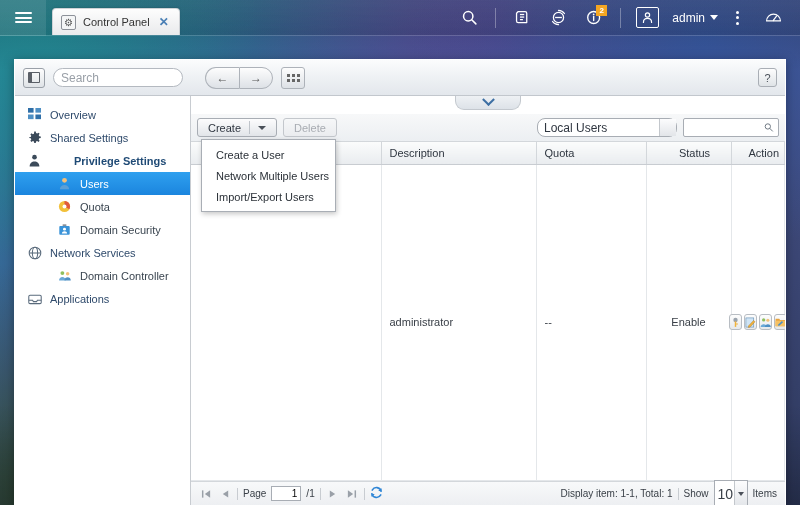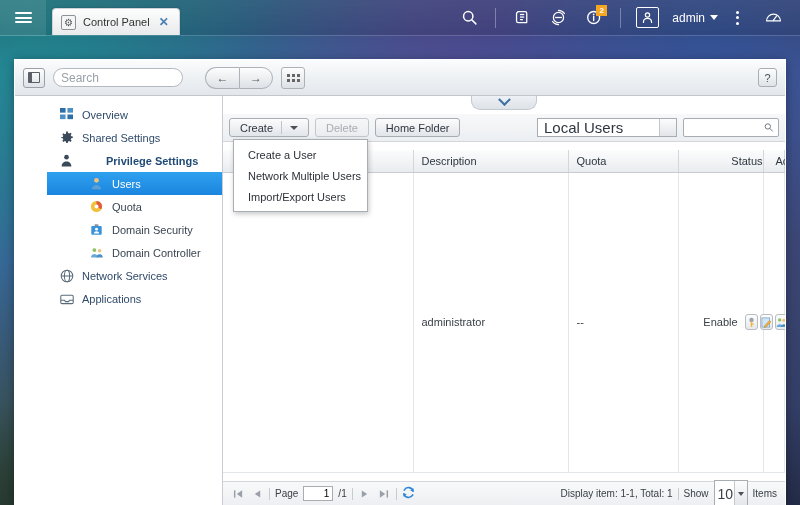--- a/index.html
+++ b/index.html
@@ -121,39 +121,39 @@
   }
   .dots3 { display:grid; grid-template-columns: repeat(3,3px); grid-gap:2px;}
   .dots3 i{width:3px;height:3px;background:#666;display:block;}
   .help-btn {
     margin-left:auto; width:19px;height:19px;border:1px solid #a9aeb5;border-radius:3px;
     background:linear-gradient(180deg,#fdfdfd,#dfe3e7);
     display:flex;align-items:center;justify-content:center;
     font-size:11px;color:#4a5059;cursor:pointer;
   }
 
-  .win-body { flex:1; display:flex; min-height:0;margin-left:32px; }
+  .win-body { flex:1; display:flex; min-height:0; }
 
   
   .sidebar {
     width: 176px; flex: 0 0 176px; background:#fff;
     border-right:1px solid #c8ccd1; padding-top: 7px; overflow:hidden;
   }
   .side-item {
     height: 23px; display:flex; align-items:center; gap:8px;
     padding-left: 12px; color:#2f4a6b; font-size:11px; cursor:pointer;
   }
   .side-item.child { padding-left: 42px; color:#3a4550; }
   .side-item.active { background: linear-gradient(180deg,#2fa0ef,#1b85de); color:#fff; }
   .side-item.group { font-weight: bold; color:#1f4a75;gap:32px; }
   .si-icon { width:15px;height:15px;display:flex;align-items:center;justify-content:center;flex:0 0 15px;}
   .si-label { white-space:nowrap; }
 
   
-  .content { flex:1; display:flex; flex-direction:column; min-width:0; background:#fff; position:relative;gap:8px; }
+  .content { flex:1; display:flex; flex-direction:column; min-width:0; background:#fff; position:relative; }
   .collapse-tab {
     position:absolute; left: 50%; transform: translateX(-50%); top:0;
     width: 66px; height: 14px;
     background: linear-gradient(180deg,#eef1f4,#dde2e8);
     border:1px solid #c3c8ce; border-top:none; border-radius: 0 0 9px 9px;
     display:flex;align-items:center;justify-content:center; cursor:pointer; z-index:4;
   }
   .chev { width:9px;height:9px;border-right:2.4px solid #3d6fa3;border-bottom:2.4px solid #3d6fa3; transform: rotate(45deg) translate(-2px,-2px); }
 
   .toolbar {
@@ -166,22 +166,22 @@
   .btn {
     height:19px; padding: 0 10px; border:1px solid #a8adb4; border-radius:3px;
     background: linear-gradient(180deg,#fcfcfd,#e2e5e9);
     font-size:11px; color:#2f3640; display:flex;align-items:center; gap:8px; cursor:pointer;
   }
   .btn.disabled { color:#a8acb2; background:linear-gradient(180deg,#f6f7f8,#eaecef); border-color:#c3c7cc; cursor:default;}
   .btn .split { width:1px;height:13px;background:#bfc4ca; }
   .btn .tri { width:0;height:0;border-left:4px solid transparent;border-right:4px solid transparent;border-top:4px solid #4a5059; }
   .tb-spacer { flex:1; }
   .select {
-    width:140px; height:19px; border:1px solid #a8adb4; border-radius:0; background:#fff;
-    display:flex; align-items:center; padding-left:6px; font-size:15px; color:#2f3640; cursor:pointer;
+    width:140px; height:19px; border:1px solid #a8adb4; border-radius:8px; background:#fff;
+    display:flex; align-items:center; padding-left:6px; font-size:12px; color:#2f3640; cursor:pointer;
   }
   .select .arrowbox {
     margin-left:auto; width:17px;height:100%; border-left:1px solid #c3c7cc;
     background:linear-gradient(180deg,#fcfcfd,#e2e5e9);
     display:flex;align-items:center;justify-content:center;
   }
   .srch {
     width:96px;height:19px;border:1px solid #a8adb4;border-radius:2px;background:#fff;
     display:flex;align-items:center;padding:0 4px;
   }
@@ -197,21 +197,21 @@
 
   
   .grid { flex:1; display:flex; min-height:0; }
   table.tbl { width:100%; border-collapse: collapse; table-layout: fixed; }
   table.tbl th {
     height:22px; font-size:11px; font-weight: normal; color:#2f3640;
     background: linear-gradient(180deg,#fbfcfc,#e9ecef);
     border-right:1px solid #d3d7db; border-bottom:1px solid #c8ccd1;
     text-align:left; padding-left:8px;
   }
-  table.tbl th.c { text-align:right; padding-left:12px;}
+  table.tbl th.c { text-align:center; padding-left:12px;}
   table.tbl td {
     height:26px; font-size:11px; color:#3a4048;
     border-right:1px solid #e4e7ea; border-bottom:1px solid #e4e7ea;
     padding-left:8px;
   }
   table.tbl td.c { text-align:center; padding-left:0; }
   .act-icons { display:flex; gap:2px; justify-content:center; }
   .act {
     width:16px;height:16px;border:1px solid #b8bdc3;border-radius:3px;
     background:linear-gradient(180deg,#fdfdfd,#e6e9ec);
@@ -414,41 +414,41 @@
           <svg width="13" height="13" viewBox="0 0 14 14">
             <path d="M5 1.4h4v2h-4z" fill="#8a9099"></path>
             <rect x="1.4" y="3.2" width="11.2" height="9.4" rx="1" fill="#3a93d8"></rect>
             <circle cx="7" cy="6.6" r="1.6" fill="#fff"></circle>
             <path d="M4.2 11.4c0-1.6 1.3-2.5 2.8-2.5s2.8.9 2.8 2.5z" fill="#fff"></path>
           </svg>
         </span>
         <span class="si-label">Domain Security</span>
       </div>
 
+      <div class="side-item">
+        <span class="si-icon">
+          <svg width="14" height="14" viewBox="0 0 16 16" fill="none" stroke="#5a6b7c" stroke-width="1.2">
+            <circle cx="8" cy="8" r="6.6"></circle>
+              <ellipse cx="8" cy="8" rx="3" ry="6.6"></ellipse>
+              <line x1="1.6" y1="8" x2="14.4" y2="8"></line>
+          </svg>
+        </span>
+        <span class="si-label">Network Services</span>
+      </div>
+
       <div class="side-item child">
         <span class="si-icon">
           <svg width="14" height="13" viewBox="0 0 16 14">
             <circle cx="5" cy="4.2" r="2.2" fill="#8fbf5e"></circle>
             <path d="M1.2 12.6c0-2.4 1.7-3.9 3.8-3.9s3.8 1.5 3.8 3.9z" fill="#6aa9d8"></path>
             <circle cx="11" cy="5" r="2" fill="#f3c07a"></circle>
             <path d="M7.4 12.6c0-2.2 1.6-3.6 3.6-3.6s3.6 1.4 3.6 3.6z" fill="#4e8fc4"></path>
           </svg>
         </span>
         <span class="si-label">Domain Controller</span>
-      </div>
-
-      <div class="side-item">
-        <span class="si-icon">
-          <svg width="14" height="14" viewBox="0 0 16 16" fill="none" stroke="#5a6b7c" stroke-width="1.2">
-            <circle cx="8" cy="8" r="6.6"></circle>
-              <ellipse cx="8" cy="8" rx="3" ry="6.6"></ellipse>
-              <line x1="1.6" y1="8" x2="14.4" y2="8"></line>
-          </svg>
-        </span>
-        <span class="si-label">Network Services</span>
       </div>
 
       <div class="side-item">
         <span class="si-icon">
           <svg width="14" height="12" viewBox="0 0 16 13" fill="none" stroke="#5a6b7c" stroke-width="1.2">
             <rect x="0.9" y="2.2" width="14.2" height="9.6" rx="1.4"></rect>
             <path d="M0.9 8h4.3l1 1.5h3.6l1-1.5h4.3"></path>
           </svg>
         </span>
         <span class="si-label">Applications</span>
@@ -462,23 +462,20 @@
       </div>
 
       <div class="toolbar">
         <div class="btn">
           <span>Create</span>
           <span class="split"></span>
           <span class="tri"></span>
         </div>
         <div class="btn disabled">
           <span>Delete</span>
-        </div>
-        <div class="btn">
-          <span>Home Folder</span>
         </div>
         <div class="tb-spacer"></div>
         <div class="select">
           <span>Local Users</span>
           <span class="arrowbox">
             <span class="tri"></span>
           </span>
         </div>
         <div class="srch">
           <input style="">

